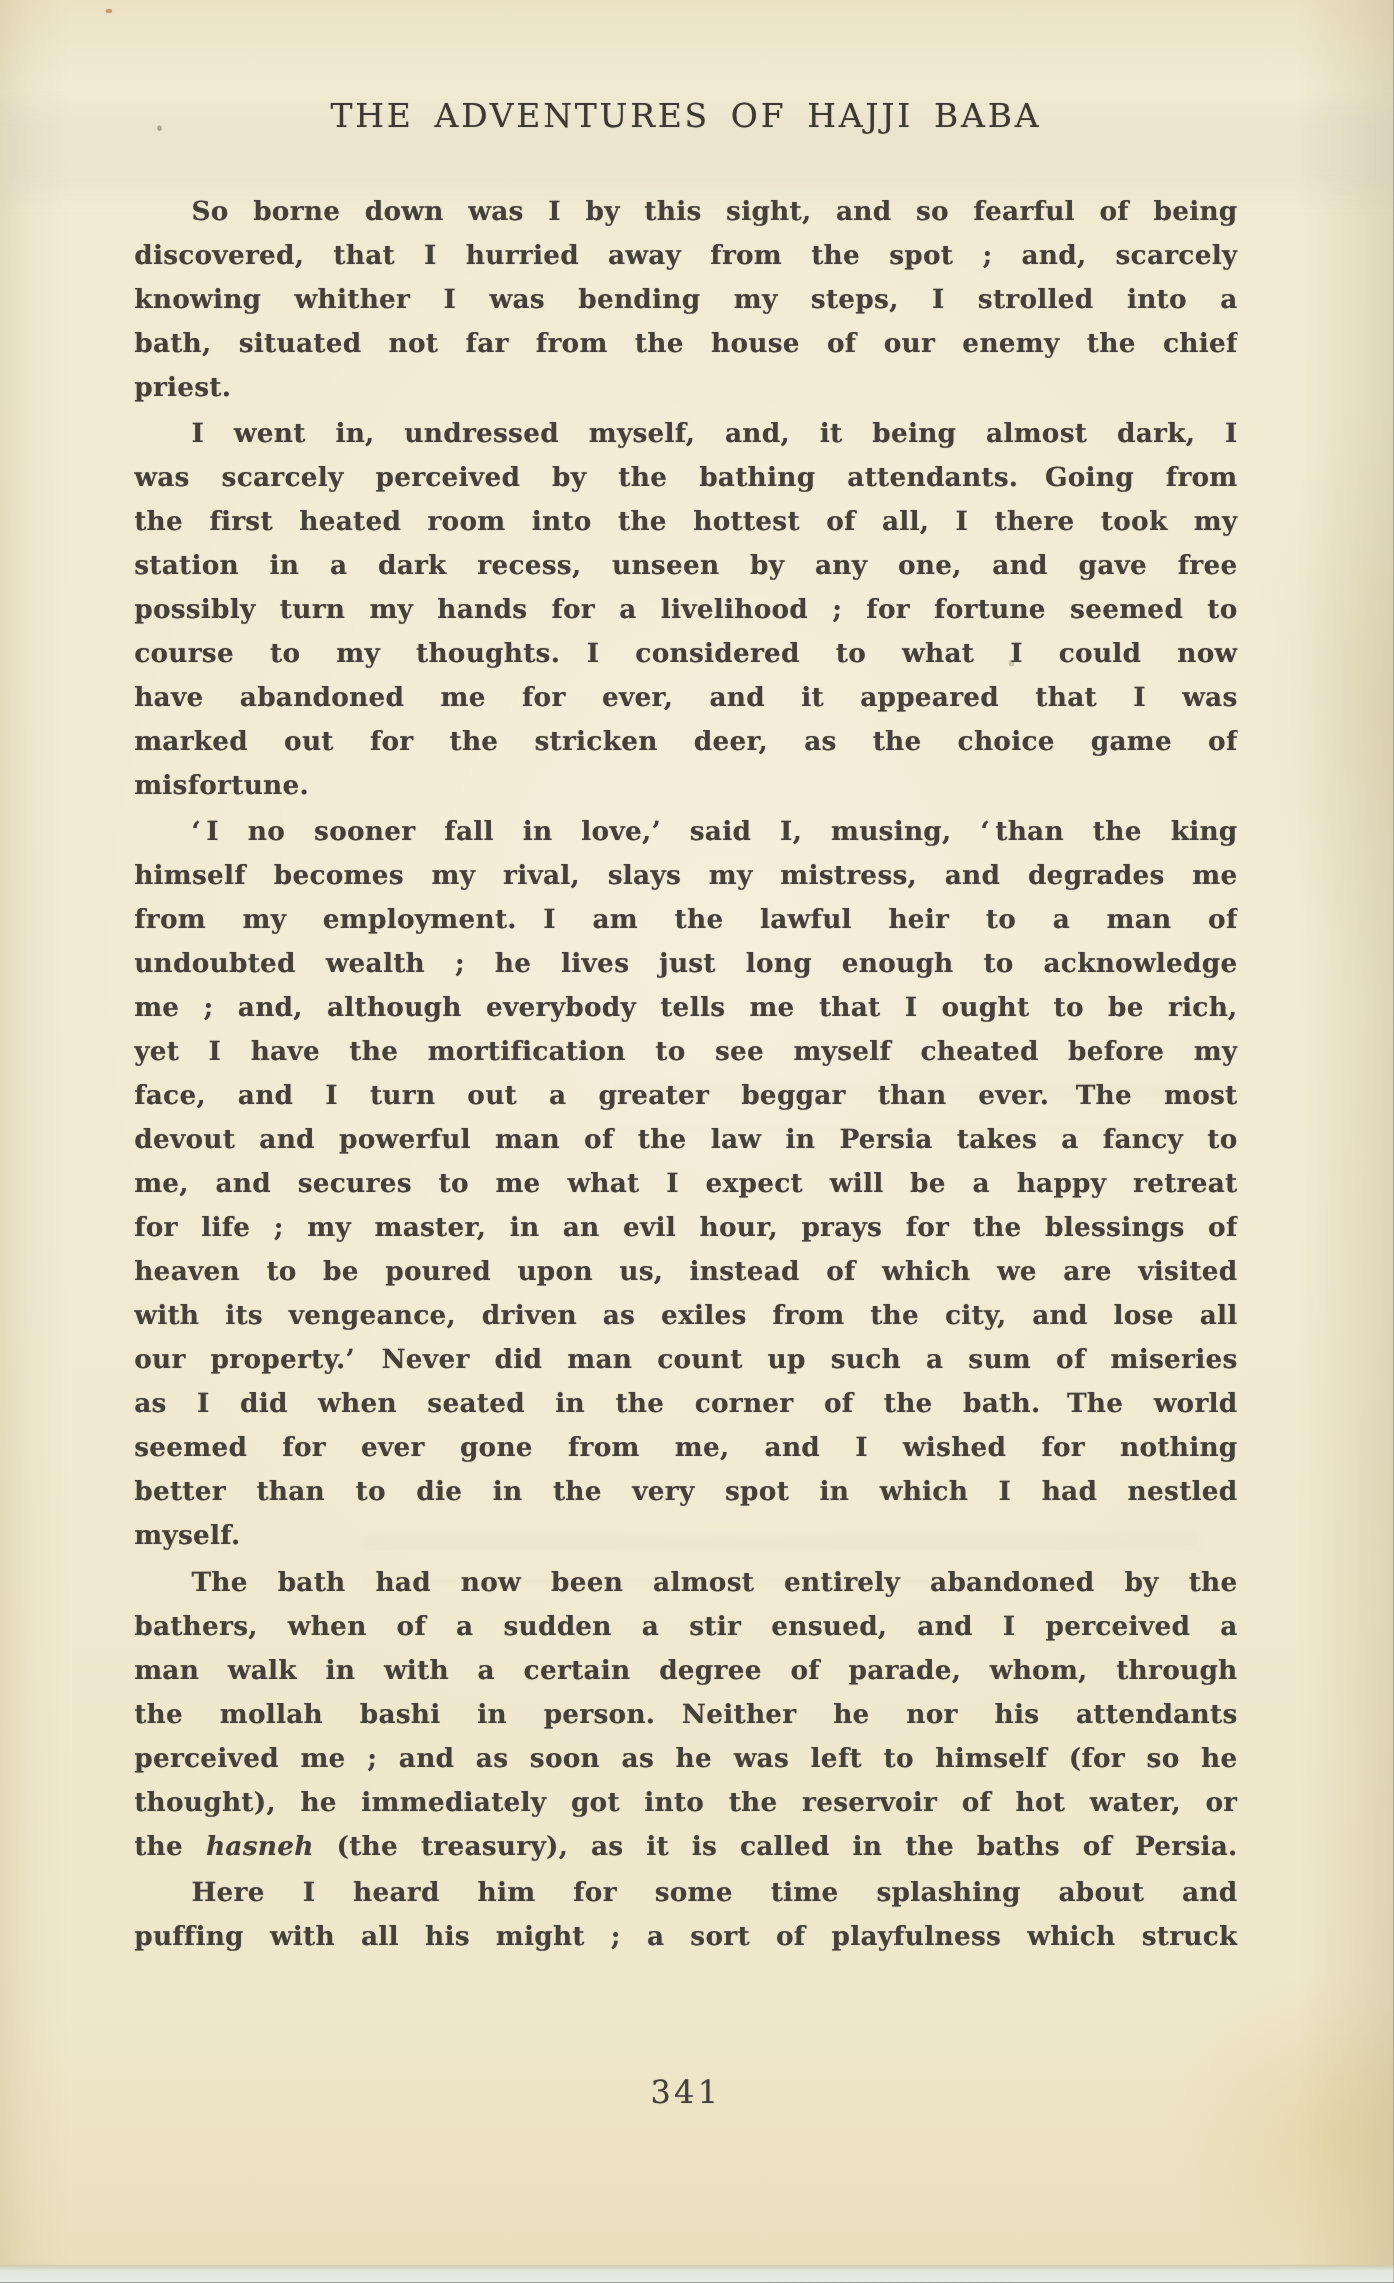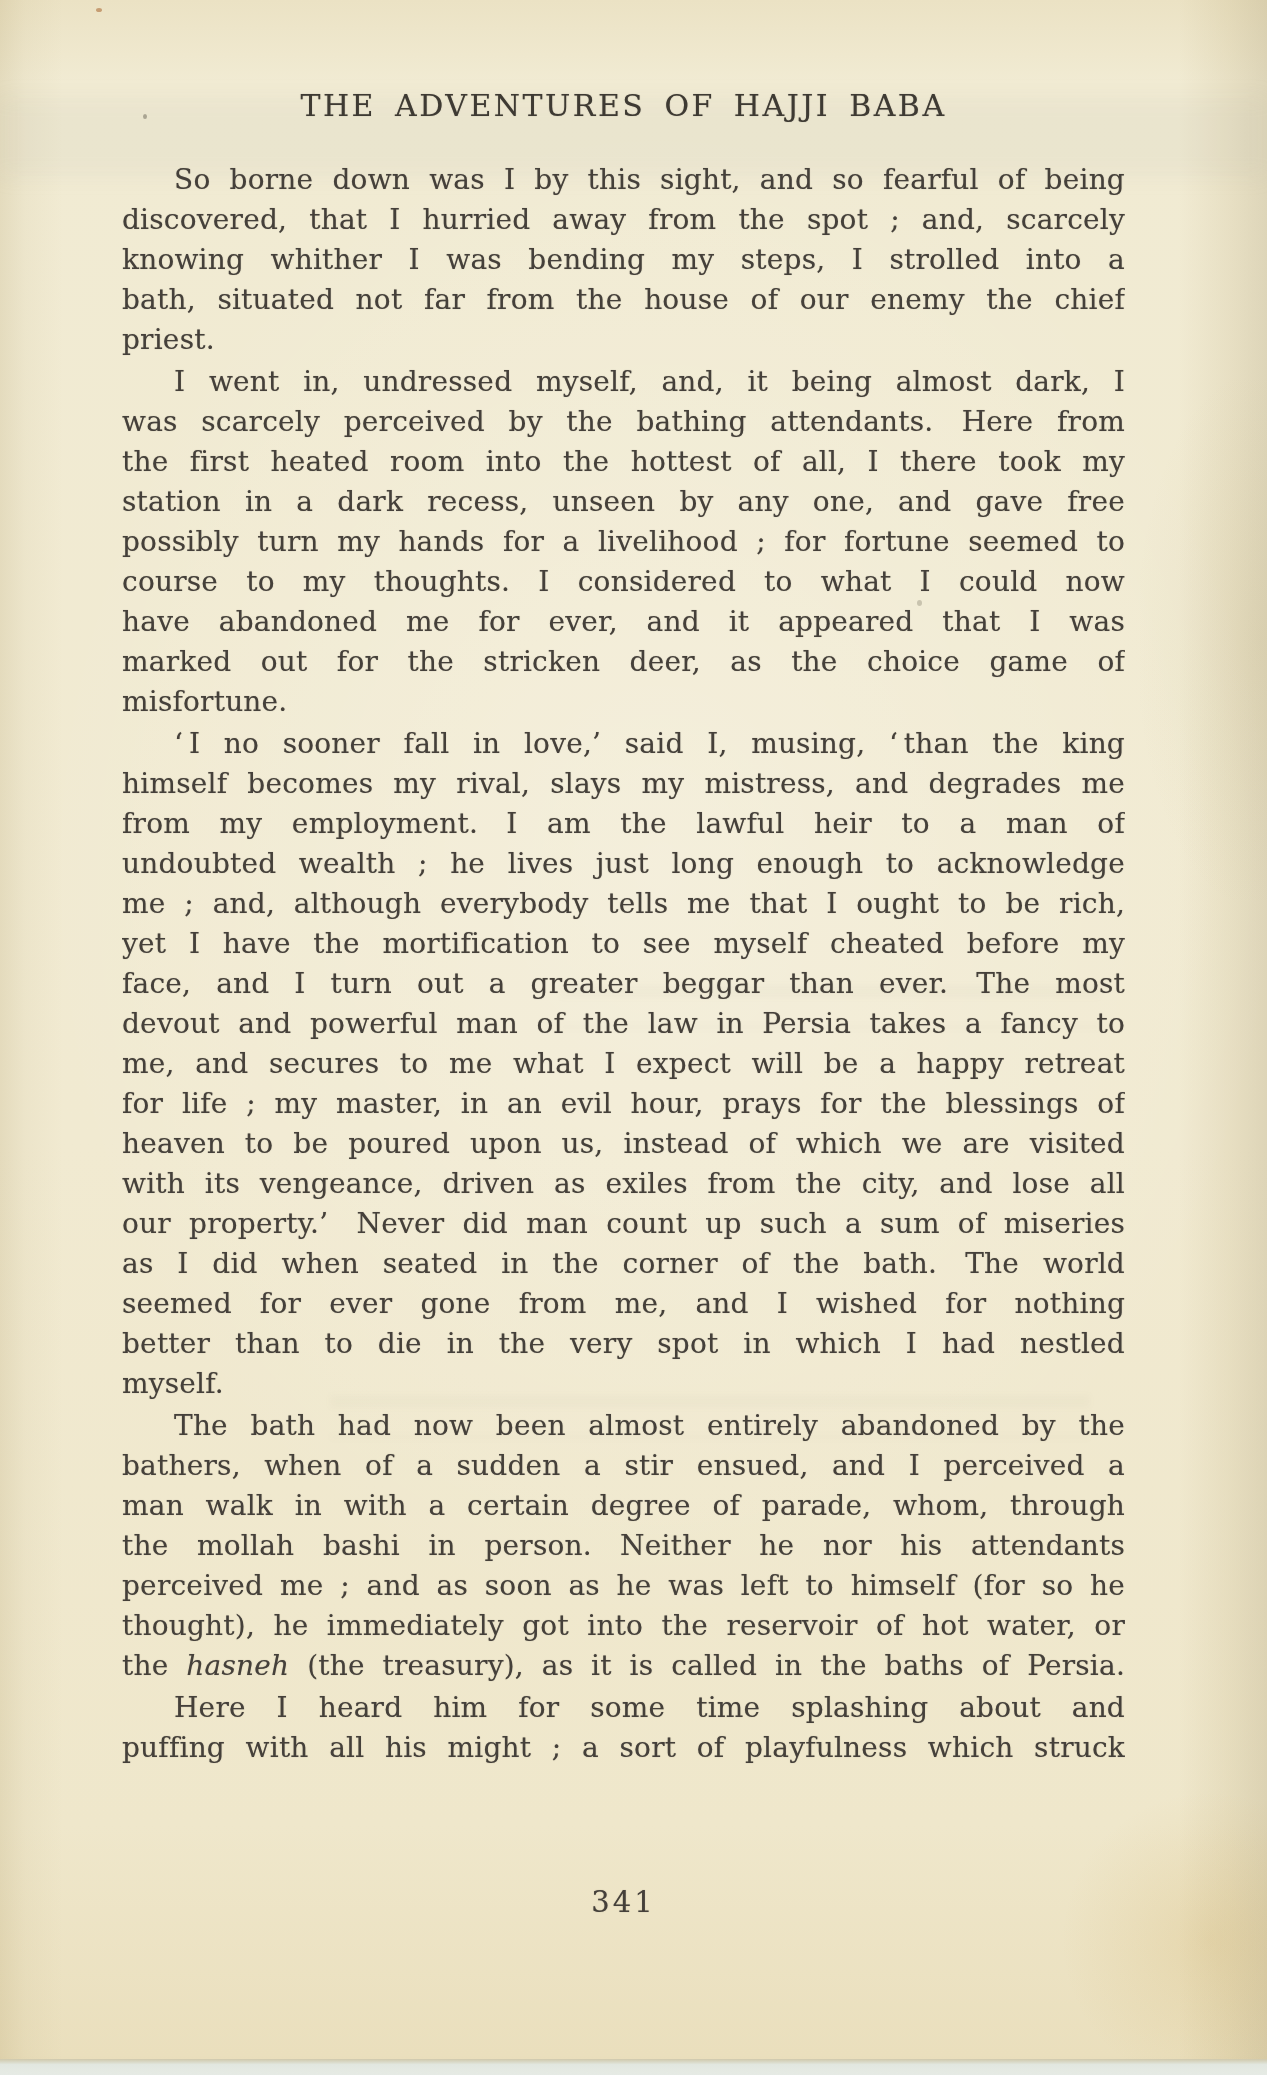--- a/index.html
+++ b/index.html
@@ -45,24 +45,25 @@
   
   .running-head {
     position:absolute; left:122px; top:88px; width:1003px;
     margin:0; text-align:center;
     font-size:30px; font-weight:normal;
     letter-spacing:2.5px; word-spacing:7px;
     color:#3e3a33;
     text-shadow:0 0 1px rgba(62,58,50,0.45);
   }
   .body-text {
-    position:absolute; left:122px; top:160px; width:1003px;
-    font-size:28px; line-height:40px;
+    position:absolute; left:122px; top:172px; width:1003px;
+    font-size:24px; line-height:40px;
     letter-spacing:0.2px;
     text-shadow:0 0 1px rgba(69,64,58,0.40);
+    font-weight:bold;
   }
   .para { margin:0 0 2px 0; }
   .line {
     text-align:justify; text-align-last:justify;
     overflow:hidden; max-height:40px;
   }
   .line.first { text-indent:52px; }
   .line.flush { text-align-last:left; }
   .line em { font-style:italic; }
   .page-number {
@@ -91,21 +92,21 @@
   <div class="body-text">
       <div class="para">
         <div class="line first">So borne down was I by this sight, and so fearful of being</div>
         <div class="line">discovered, that I hurried away from the spot ; and, scarcely</div>
         <div class="line">knowing whither I was bending my steps, I strolled into a</div>
         <div class="line">bath, situated not far from the house of our enemy the chief</div>
         <div class="line flush">priest.</div>
       </div>
       <div class="para">
         <div class="line first">I went in, undressed myself, and, it being almost dark, I</div>
-        <div class="line">was scarcely perceived by the bathing attendants. Here from</div>
+        <div class="line">was scarcely perceived by the bathing attendants. Going from</div>
         <div class="line">the first heated room into the hottest of all, I there took my</div>
         <div class="line">station in a dark recess, unseen by any one, and gave free</div>
         <div class="line">possibly turn my hands for a livelihood ; for fortune seemed to</div>
         <div class="line">course to my thoughts. I considered to what I could now</div>
         <div class="line">have abandoned me for ever, and it appeared that I was</div>
         <div class="line">marked out for the stricken deer, as the choice game of</div>
         <div class="line flush">misfortune.</div>
       </div>
       <div class="para">
         <div class="line first">‘ I no sooner fall in love,’ said I, musing, ‘ than the king</div>

